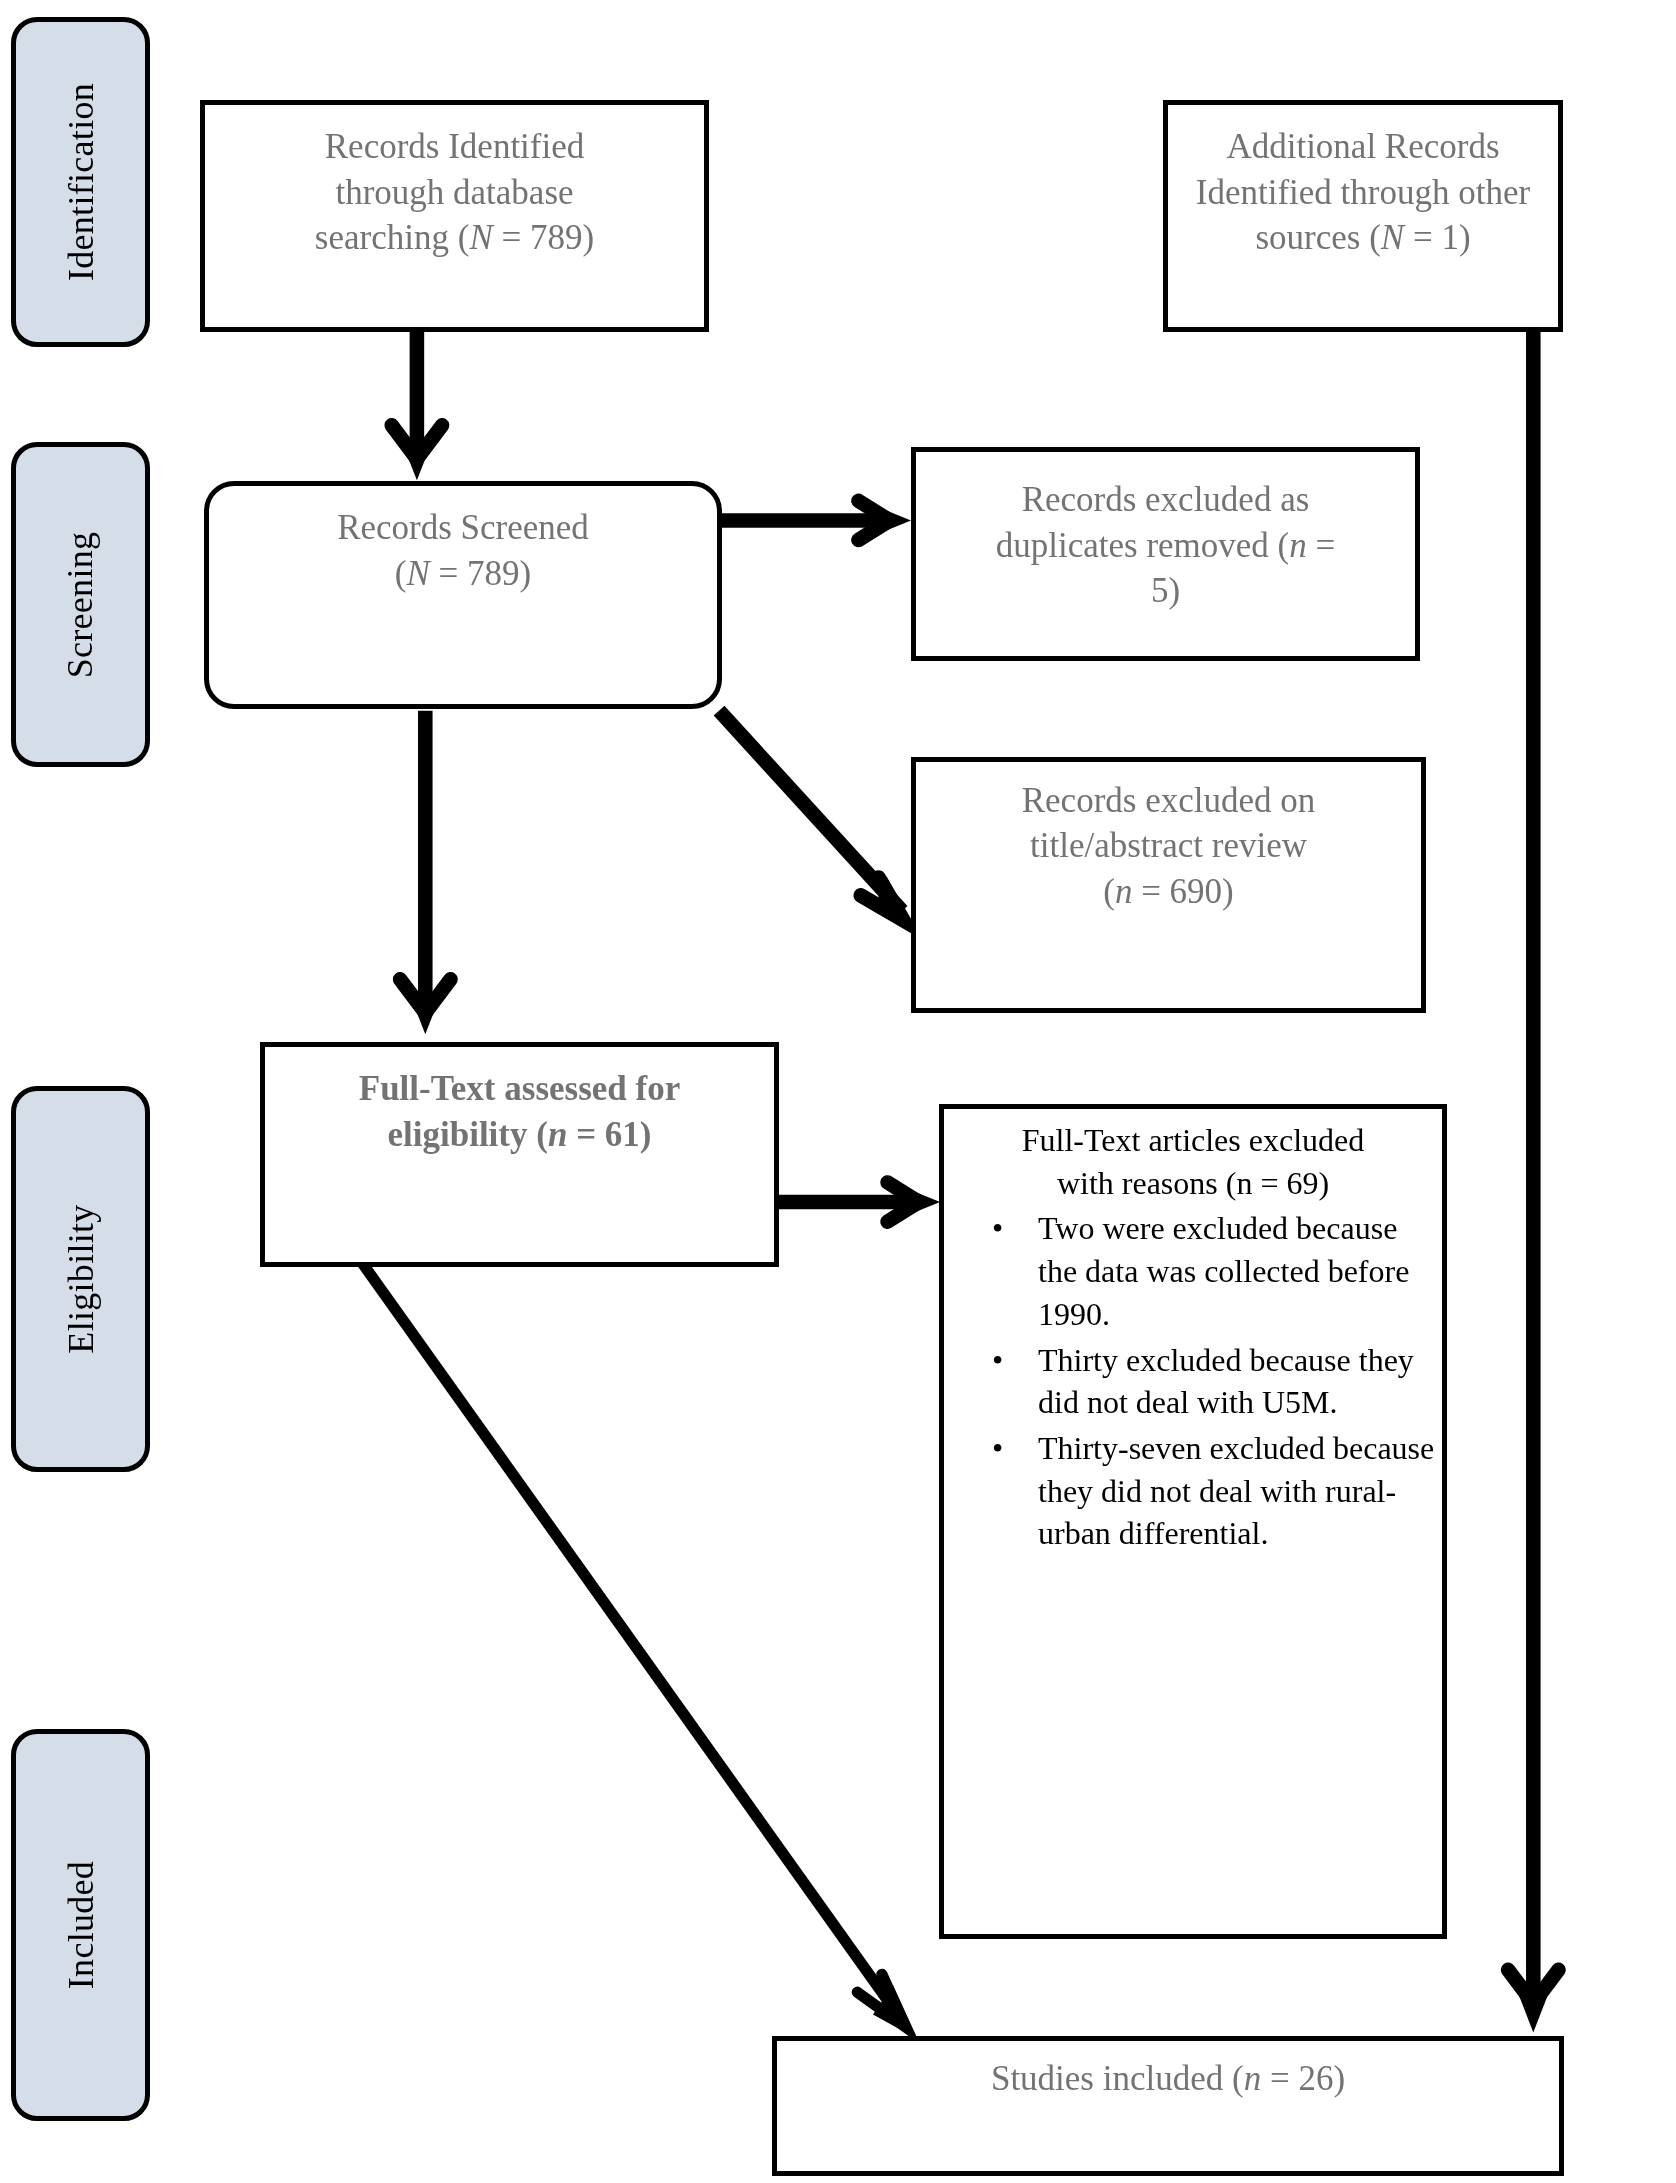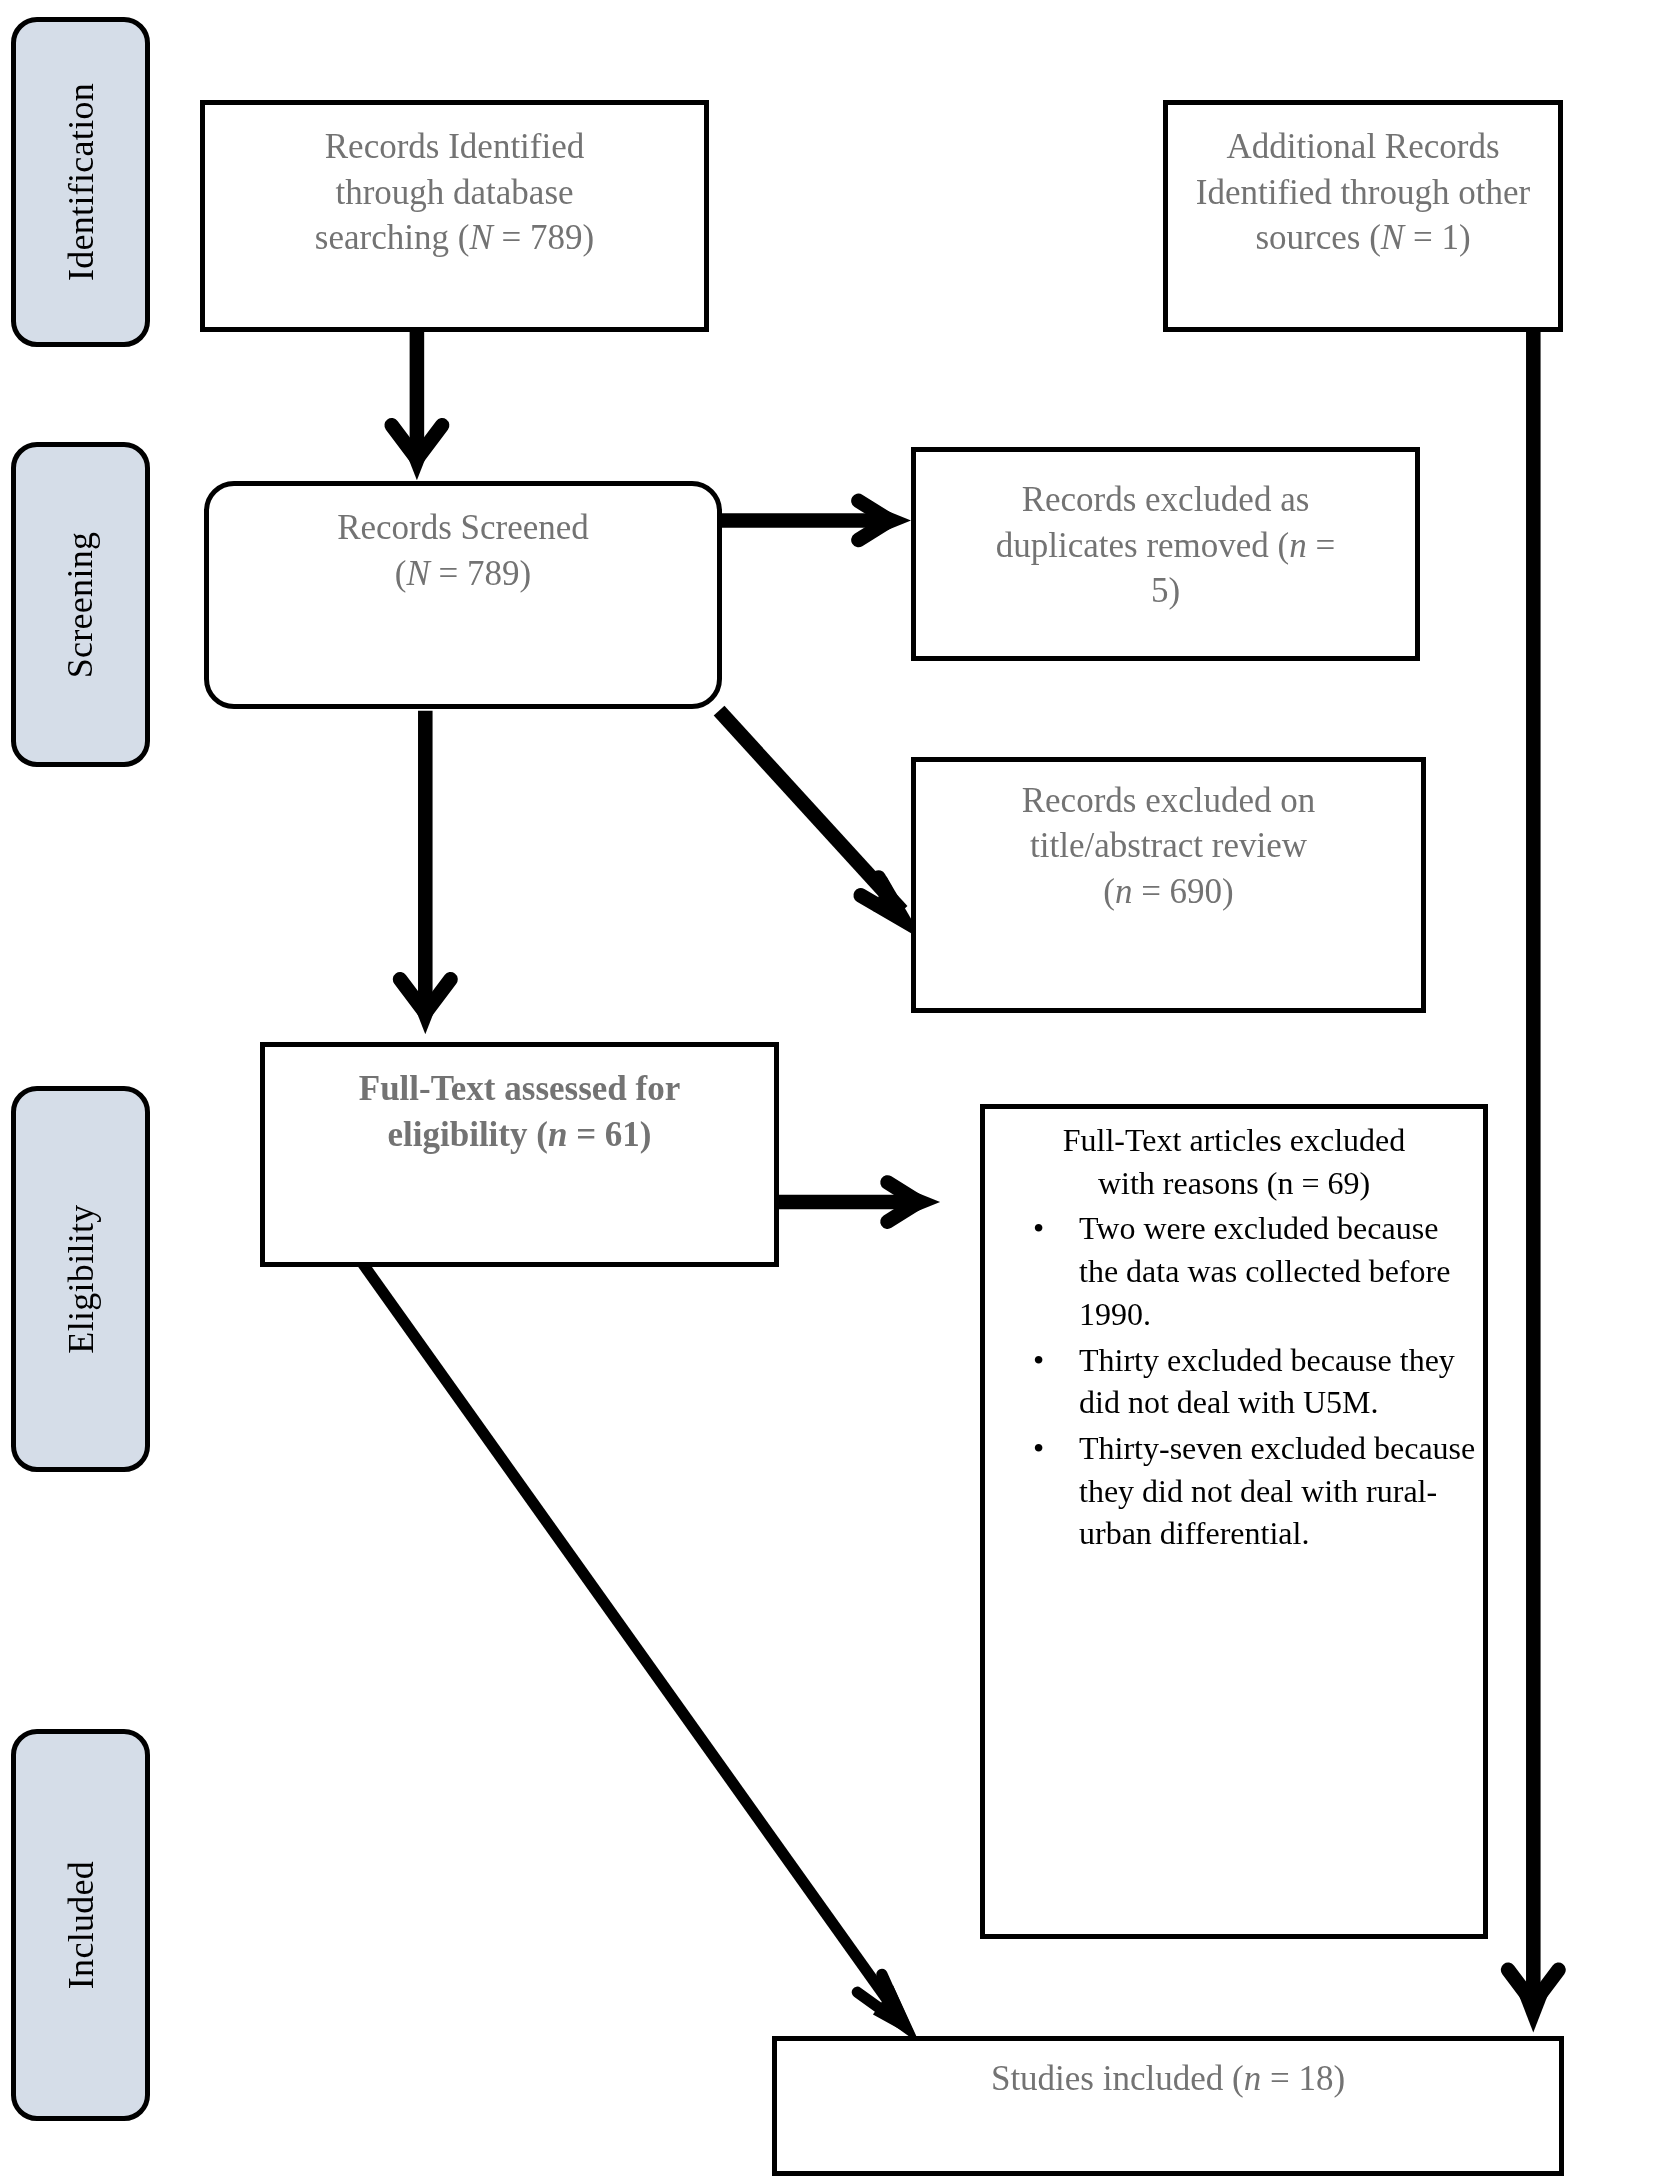--- a/index.html
+++ b/index.html
@@ -203,34 +203,34 @@
       </div>
   </div>
 
   <div class="flow-box" style="left:260px; top:1042px; width:519px; height:225px; padding-top:19px;font-weight:bold;">
     <div class="box-text">
         <div><span>Full-Text assessed for</span></div>
         <div><span>eligibility (</span><span class="it">n</span><span> = 61)</span></div>
       </div>
   </div>
 
-  <div class="flow-box" style="left:980px; top:1104px; width:508px; height:835px;">
+  <div class="flow-box" style="left:939px; top:1104px; width:508px; height:835px;">
     <div class="reasons-inner">
       <div class="reasons-head">
           <div><span>Full-Text articles excluded</span></div>
           <div><span>with reasons (</span><span class="it">n</span><span> = 69)</span></div>
         </div>
       <ul class="reasons-list">
           <li><span class="bullet-dot">•</span>Two were excluded because the data was collected before 1990.</li>
           <li><span class="bullet-dot">•</span>Thirty excluded because they did not deal with U5M.</li>
           <li><span class="bullet-dot">•</span>Thirty-seven excluded because they did not deal with rural-urban differential.</li>
         </ul>
     </div>
   </div>
 
   <div class="flow-box" style="left:772px; top:2036px; width:792px; height:140px; padding-top:14.6px;">
     <div class="box-text">
-        <div><span>Studies included (</span><span class="it">n</span><span> = 18)</span></div>
+        <div><span>Studies included (</span><span class="it">n</span><span> = 26)</span></div>
       </div>
   </div>
 
 </div>
 
 
 </body></html>

